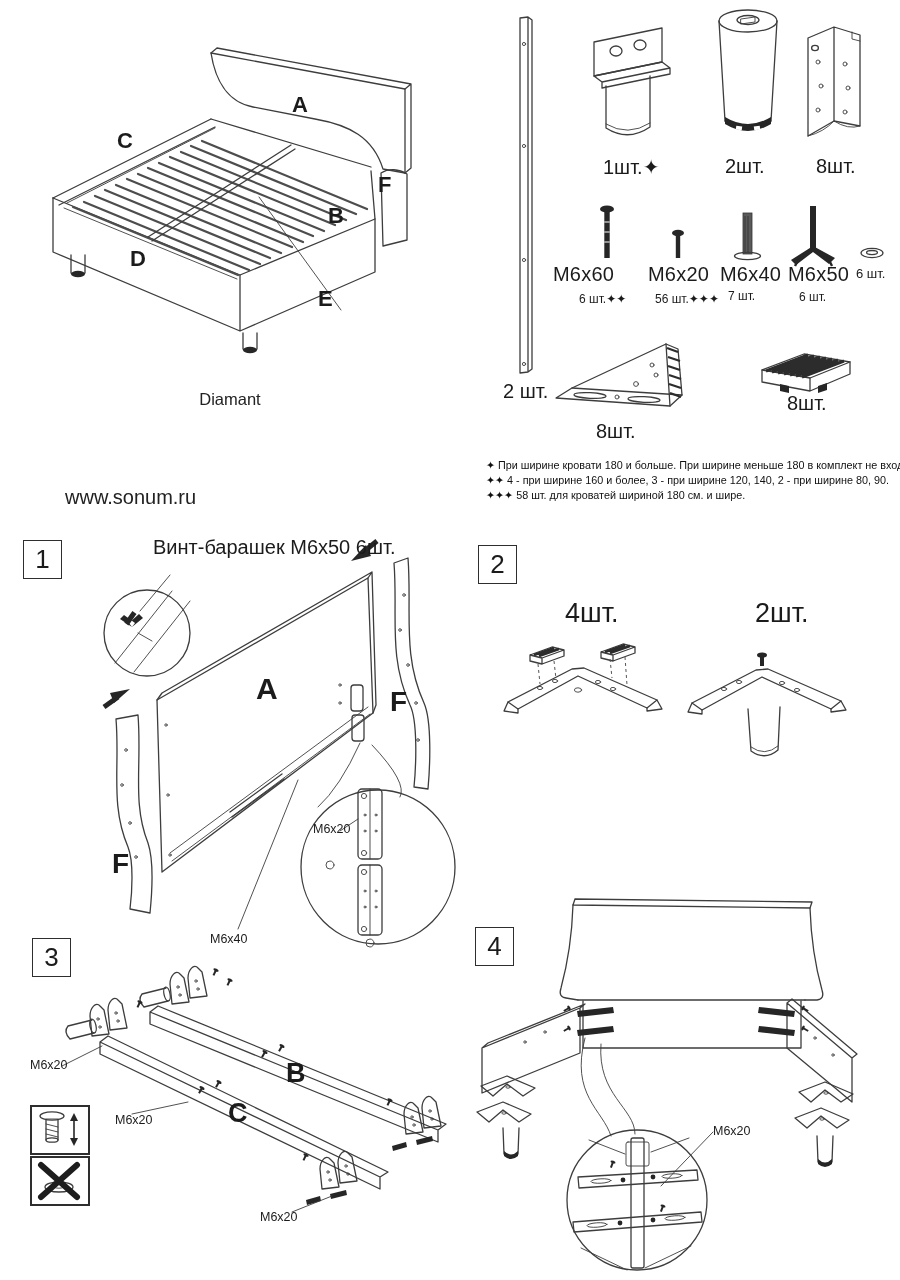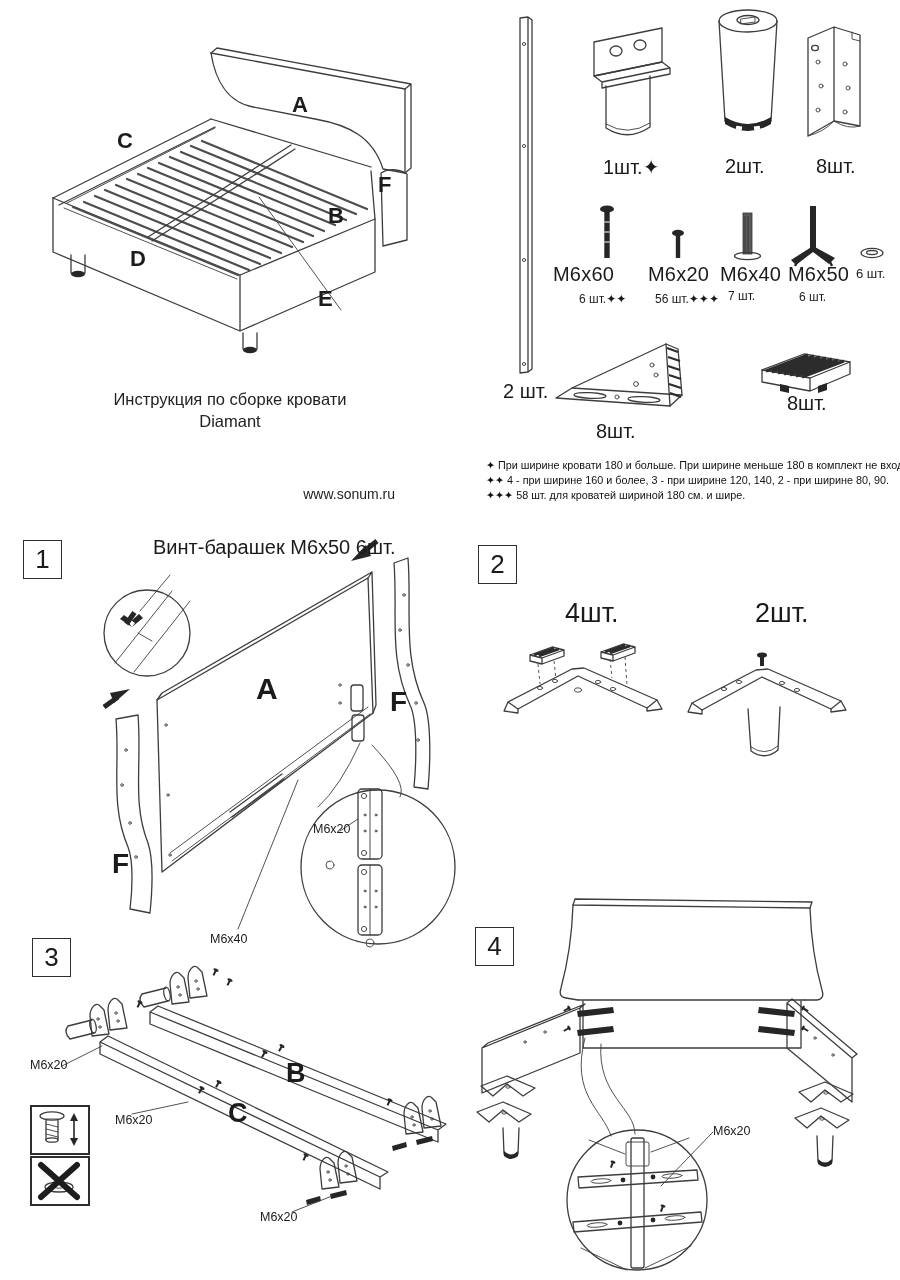--- a/index.html
+++ b/index.html
@@ -7,21 +7,21 @@
         font-family:"Liberation Sans",sans-serif;color:#1b1b1b;overflow:hidden}
   .lbl{position:absolute;white-space:nowrap;color:#1b1b1b}
   .qty{font-size:20px}
   .boltname{font-size:20px;letter-spacing:.2px}
   .subqty{font-size:12px}
   .panel-letter{font-weight:600}
   .stepbox{position:absolute;width:37px;height:37px;border:1.7px solid #2e2e2e;
            display:flex;align-items:center;justify-content:center;font-size:26px;background:#fff}
   .title{position:absolute;left:65px;top:388px;width:330px;text-align:center;
          font-size:16.5px;line-height:22px;color:#222}
-  .site{position:absolute;left:65px;top:486px;width:330px;text-align:right;font-size:14px;color:#222}
+  .site{position:absolute;left:65px;top:486px;width:330px;text-align:left;font-size:20px;color:#222}
   .note{font-size:10.8px;line-height:15.2px;color:#111}
   .icnbox{position:absolute;width:56px;height:46px;border:2px solid #2e2e2e;background:#fff}
   svg.draw{position:absolute;overflow:visible}
   .ln{fill:none;stroke:#3d3d3d;stroke-width:1.3;stroke-linecap:round;stroke-linejoin:round}
   .lt{fill:none;stroke:#3d3d3d;stroke-width:.9;stroke-linecap:round;stroke-linejoin:round}
   .dk{fill:#262626;stroke:none}
   .gy{fill:#5a5a5a;stroke:#333;stroke-width:.8}
   .slat{stroke:#4d4d4d;stroke-width:2.2;stroke-linecap:round}
 </style>
 </head>
@@ -68,21 +68,20 @@
     <ellipse class="dk" cx="235" cy="335" rx="7" ry="3.2"></ellipse>
   </svg>
   <div class="lbl panel-letter" style="left:292px;top:92px;font-size:22px">A</div>
   <div class="lbl panel-letter" style="left:117px;top:128px;font-size:22px">C</div>
   <div class="lbl panel-letter" style="left:378px;top:172px;font-size:22px">F</div>
   <div class="lbl panel-letter" style="left:328px;top:203px;font-size:22px">B</div>
   <div class="lbl panel-letter" style="left:130px;top:246px;font-size:22px">D</div>
   <div class="lbl panel-letter" style="left:318px;top:286px;font-size:22px">E</div>
 
   <div class="title">
-    <div>Инструкция по сборке кровати</div>
     <div>Diamant</div>
   </div>
   <div class="site">www.sonum.ru</div>
 
   <svg class="draw" style="left:500px;top:12px" width="50" height="368" viewBox="0 0 50 368">
     <path class="ln" d="M20,6 L28,5 L28,360 L20,361 Z M28,5 L32,8 L32,357 L28,360"></path>
     <circle class="lt" cx="24" cy="32" r="1.6"></circle>
       <circle class="lt" cx="24" cy="134" r="1.6"></circle>
     <circle class="lt" cx="24" cy="248" r="1.6"></circle>
       <circle class="lt" cx="24" cy="352" r="1.6"></circle>

